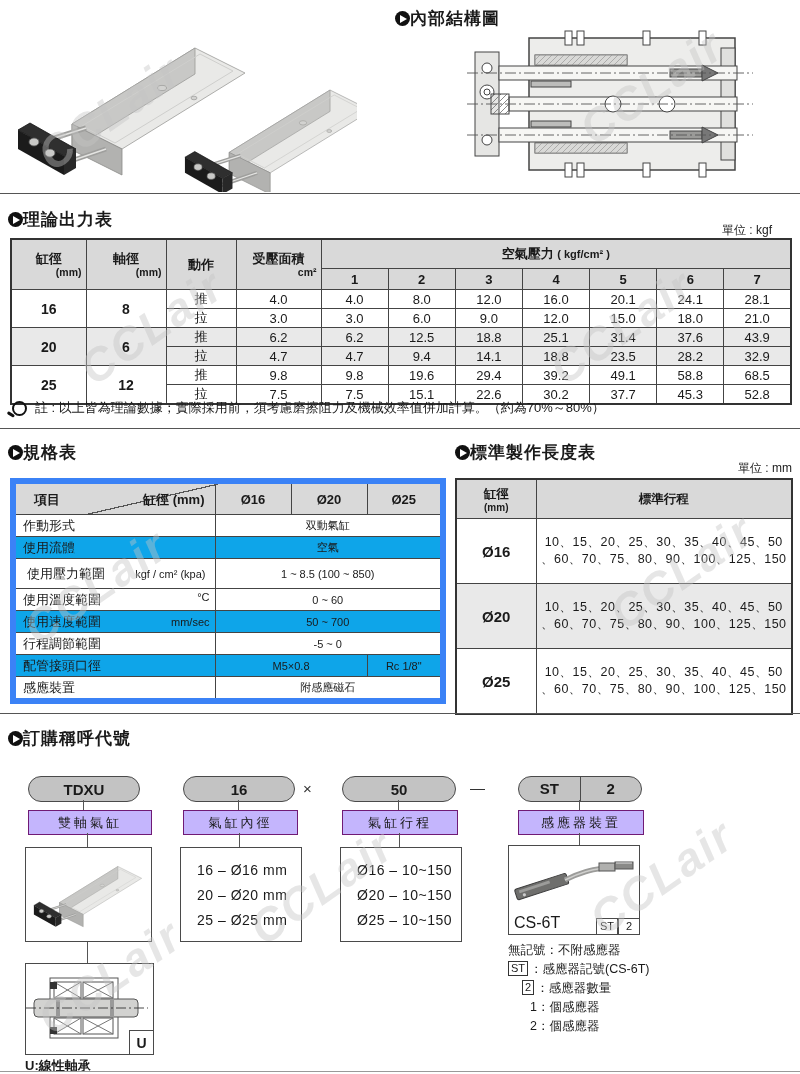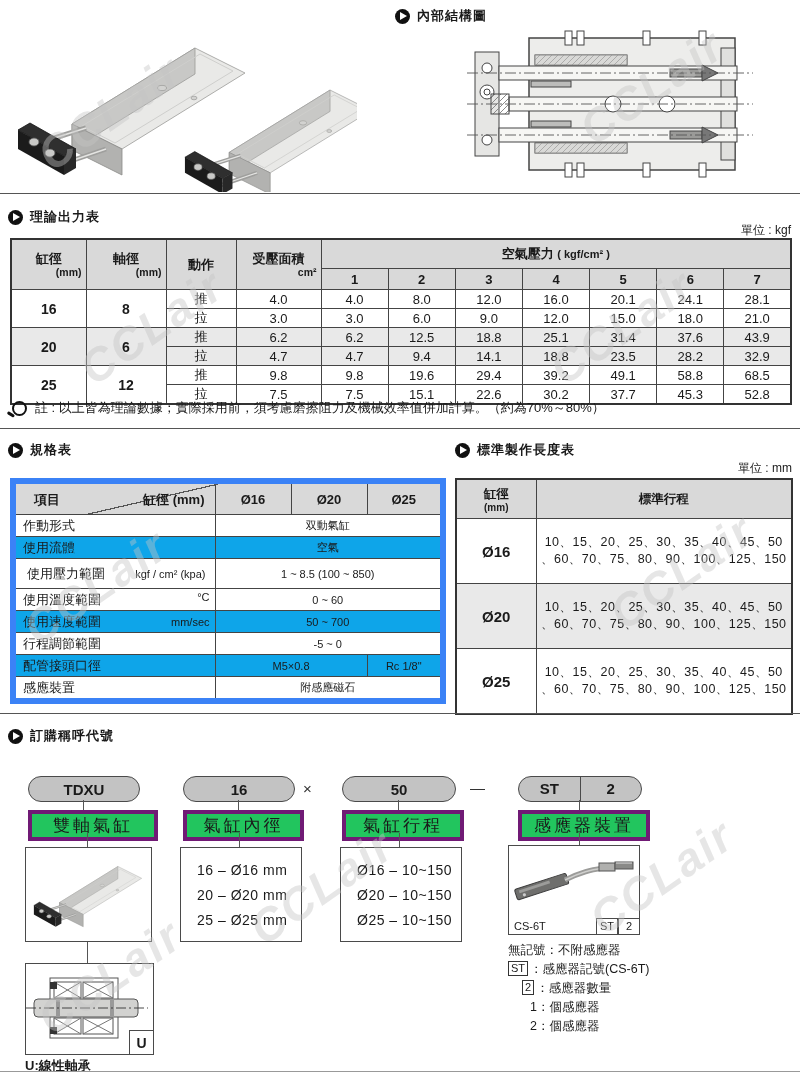--- a/index.html
+++ b/index.html
@@ -1,20 +1,20 @@
 <!DOCTYPE html>
 <html><head>
 <meta charset="utf-8">
 <style>
   html,body{margin:0;padding:0}
   body{width:800px;height:1074px;position:relative;background:#fff;color:#1a1a1a;
        font-family:"Liberation Sans","DejaVu Sans",sans-serif;overflow:hidden}
   .abs{position:absolute}
   
-  .sec-title{display:flex;align-items:center;gap:7px;font-size:13px;font-weight:bold;letter-spacing:1px}
+  .sec-title{display:flex;align-items:center;font-size:17px;font-weight:bold;letter-spacing:1px}
   .play{width:15px;height:15px;background:#111;border-radius:50%;position:relative;flex:0 0 15px}
   .play::after{content:"";position:absolute;left:5px;top:3.5px;border-left:7px solid #fff;
                border-top:4px solid transparent;border-bottom:4px solid transparent}
   .unit-label{font-size:12px;text-align:right}
   .divider{position:absolute;left:0;width:800px;border-top:1.5px solid #555}
   
   table{border-collapse:collapse;table-layout:fixed}
   .t-out{width:782px;border:2px solid #333;font-size:13px}
   .t-out td{border:1px solid #444;text-align:center;padding:0;height:18px;background:#fff}
   .t-out tr.hd1 td{background:#d9d9d9;font-weight:bold;height:28px}
@@ -48,28 +48,28 @@
   
   .note{display:flex;align-items:center;gap:8px;font-size:13px}
   .mag{width:11px;height:11px;border:2.2px solid #111;border-radius:50%;position:relative;flex:0 0 11px;margin-left:4px}
   .mag::after{content:"";position:absolute;width:8px;height:2.6px;background:#111;
               transform:rotate(32deg);left:-7px;top:10px;border-radius:2px}
   
   .pill{position:absolute;height:24px;background:#c3c3c3;border:1.5px solid #4a4a4a;border-radius:13px;
         display:flex;align-items:center;justify-content:center;font-weight:bold;font-size:15px}
   .pill .half{flex:1;text-align:center;line-height:24px}
   .pill .half+.half{border-left:1.5px solid #4a4a4a}
-  .olabel{position:absolute;height:23px;background:#22c55e;border:4px solid #701a75;
-          display:flex;align-items:center;justify-content:center;font-size:17px;letter-spacing:3px}
+  .olabel{position:absolute;height:23px;background:#c4b5fd;border:1px solid #701a75;
+          display:flex;align-items:center;justify-content:center;font-size:13px;letter-spacing:3px}
   .osep{position:absolute;font-size:15px;color:#333}
   .vline{position:absolute;width:1px;background:#555}
   .obox{position:absolute;border:1px solid #4a4a4a;background:#fff}
   .optbox{display:flex;flex-direction:column;justify-content:center;gap:9px;font-size:14px}
   .optbox div{padding-left:16px;letter-spacing:0.5px}
-  .sensor-model{position:absolute;left:5px;bottom:2px;font-size:11px}
+  .sensor-model{position:absolute;left:5px;bottom:2px;font-size:16px}
   .stag{position:absolute;right:-1px;bottom:-1px;display:flex}
   .stag span{border:1px solid #4a4a4a;background:#fff;font-size:11px;line-height:15px;
              min-width:16px;text-align:center;padding:0 2px}
   .snotes{position:absolute;font-size:12.5px;line-height:19px}
   .snotes .ln{white-space:nowrap}
   .boxed{display:inline-block;border:1px solid #333;font-size:11px;line-height:13px;
          padding:0 2px;margin-right:2px;vertical-align:1px}
   .ubox{position:absolute;right:-1px;bottom:-1px;width:23px;height:23px;border:1px solid #4a4a4a;
         background:#fff;font-size:14px;font-weight:bold;display:flex;align-items:center;justify-content:center}
   .ulabel{position:absolute;font-size:13px;font-weight:bold}
@@ -162,21 +162,21 @@
     <line x1="2" y1="107" x2="288" y2="107"></line>
   </g>
 </svg>
 
 <div class="divider" style="top:193px"></div>
 
 <div class="abs sec-title" style="left:8px;top:208px">
   <span class="play"></span>
   <span>理論出力表</span>
 </div>
-<div class="abs unit-label" style="right:9px;top:222px">單位 : kgf</div>
+<div class="abs unit-label" style="right:28px;top:222px">單位 : kgf</div>
 
 <table class="t-out abs" style="left:10px;top:238px">
   <colgroup>
       <col style="width:75px">
       <col style="width:80px">
       <col style="width:70px">
       <col style="width:85px">
     <col>
       <col>
       <col>

